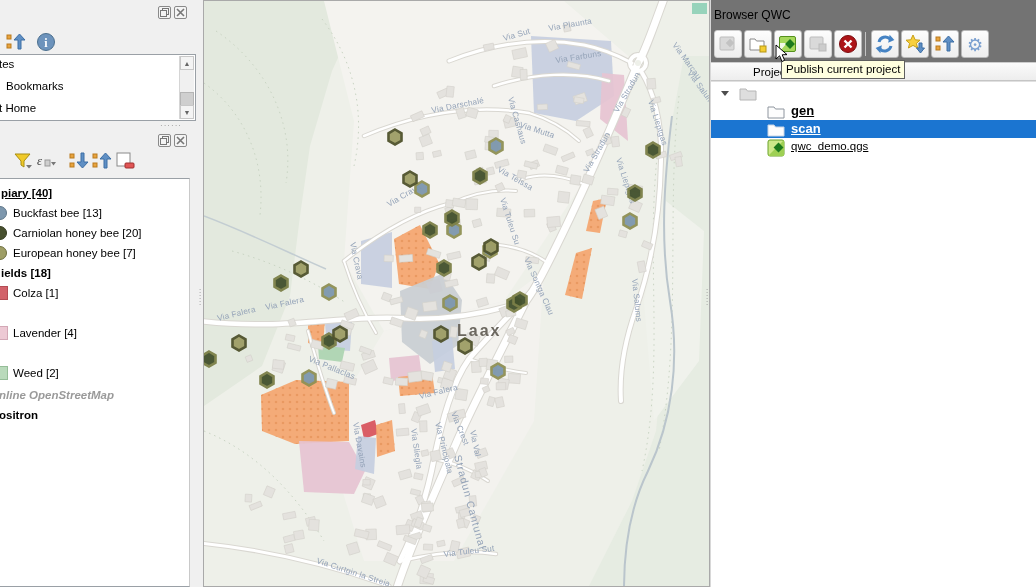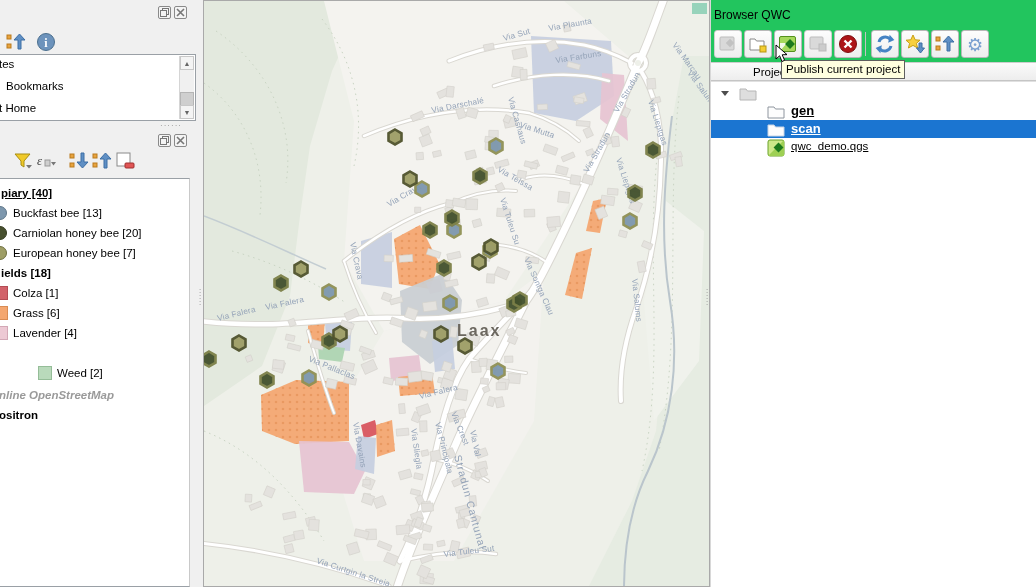--- a/index.html
+++ b/index.html
@@ -26,21 +26,21 @@
   .legend-row.plain .lg-label { left:0; font-weight:bold; }
   .lg-point { position:absolute; left:-6px; top:2px; width:14px; height:14px; border-radius:50%; }
   .lg-fill  { position:absolute; left:-5px; top:2px; width:14px; height:14px; }
   .dots-h { position:absolute; color:#9a9a9a; font-size:8px; letter-spacing:1px; }
   .dots-v { position:absolute; color:#9a9a9a; font-size:8px; line-height:3px; text-align:center; width:6px; }
 
   
   #map-wrap { left:203px; top:0; width:507px; height:587px; border:1px solid #a9a9a9; background:#eef0e9; }
 
   
-  #qwc-panel { left:710px; top:0; width:326px; height:587px; background:#22c55e; border-left:1px solid #d8d8d8; }
+  #qwc-panel { left:710px; top:0; width:326px; height:587px; background:#737373; border-left:1px solid #d8d8d8; }
   #qwc-title { position:absolute; left:3px; top:8px; font-size:12px; }
   .btn { position:absolute; top:30px; width:28px; height:28px; border:1px solid #b9b9b9; border-radius:3px;
          background:linear-gradient(#fdfdfd,#eeeeee); display:flex; align-items:center; justify-content:center; cursor:default; }
   .btn.disabled { border-color:#cfcfcf; }
   .vsep { position:absolute; top:32px; width:1px; height:24px; background:#c3c3c3; }
   #projects-header { position:absolute; left:0; top:62px; width:326px; height:19px; background:linear-gradient(#fbfbfb,#ededed); border-top:1px solid #cdcdcd; border-bottom:1px solid #c5c5c5; }
   #projects-header span { position:absolute; left:6px; top:3px; font-size:11.5px;padding-left:36px; }
   #tree-area { position:absolute; left:0; top:81px; width:326px; height:506px; background:#fff; border-top:1px solid #e0e0e0; }
   .tree-row { position:absolute; left:0; width:326px; height:18px; }
   .tree-row.selected { background:#1b75d1; }
@@ -146,29 +146,25 @@
           <span class="lg-point" style="background: rgb(158, 158, 102); border: 1px solid rgb(111, 112, 64);"></span>
           <span class="lg-label">European honey bee [7]</span>
         </div>
         <div class="legend-row group" style="top: 85px;">
           <span class="lg-label">ields [18]</span>
         </div>
         <div class="legend-row" style="top: 105px;">
           <span class="lg-fill" style="background: rgb(210, 98, 106); border: 1px solid rgb(180, 76, 84);"></span>
           <span class="lg-label">Colza [1]</span>
         </div>
-        <div class="legend-row" style="top: 125px;">
-          <span class="lg-fill" style="background: rgb(244, 167, 112); border: 1px solid rgb(217, 140, 84);"></span>
-          <span class="lg-label">Grass [6]</span>
-        </div>
         <div class="legend-row" style="top: 145px;">
           <span class="lg-fill" style="background: rgb(237, 201, 212); border: 1px solid rgb(211, 168, 182);"></span>
           <span class="lg-label">Lavender [4]</span>
         </div>
-        <div class="legend-row" style="top: 185px; margin-left: 44px;">
+        <div class="legend-row" style="top: 185px;">
           <span class="lg-fill" style="background: rgb(185, 218, 187); border: 1px solid rgb(149, 189, 152);"></span>
           <span class="lg-label">Weed [2]</span>
         </div>
         <div class="legend-row gray" style="top: 207px;">
           <span class="lg-label">nline OpenStreetMap</span>
         </div>
         <div class="legend-row plain" style="top: 227px;">
           <span class="lg-label">ositron</span>
         </div>
       </div>

